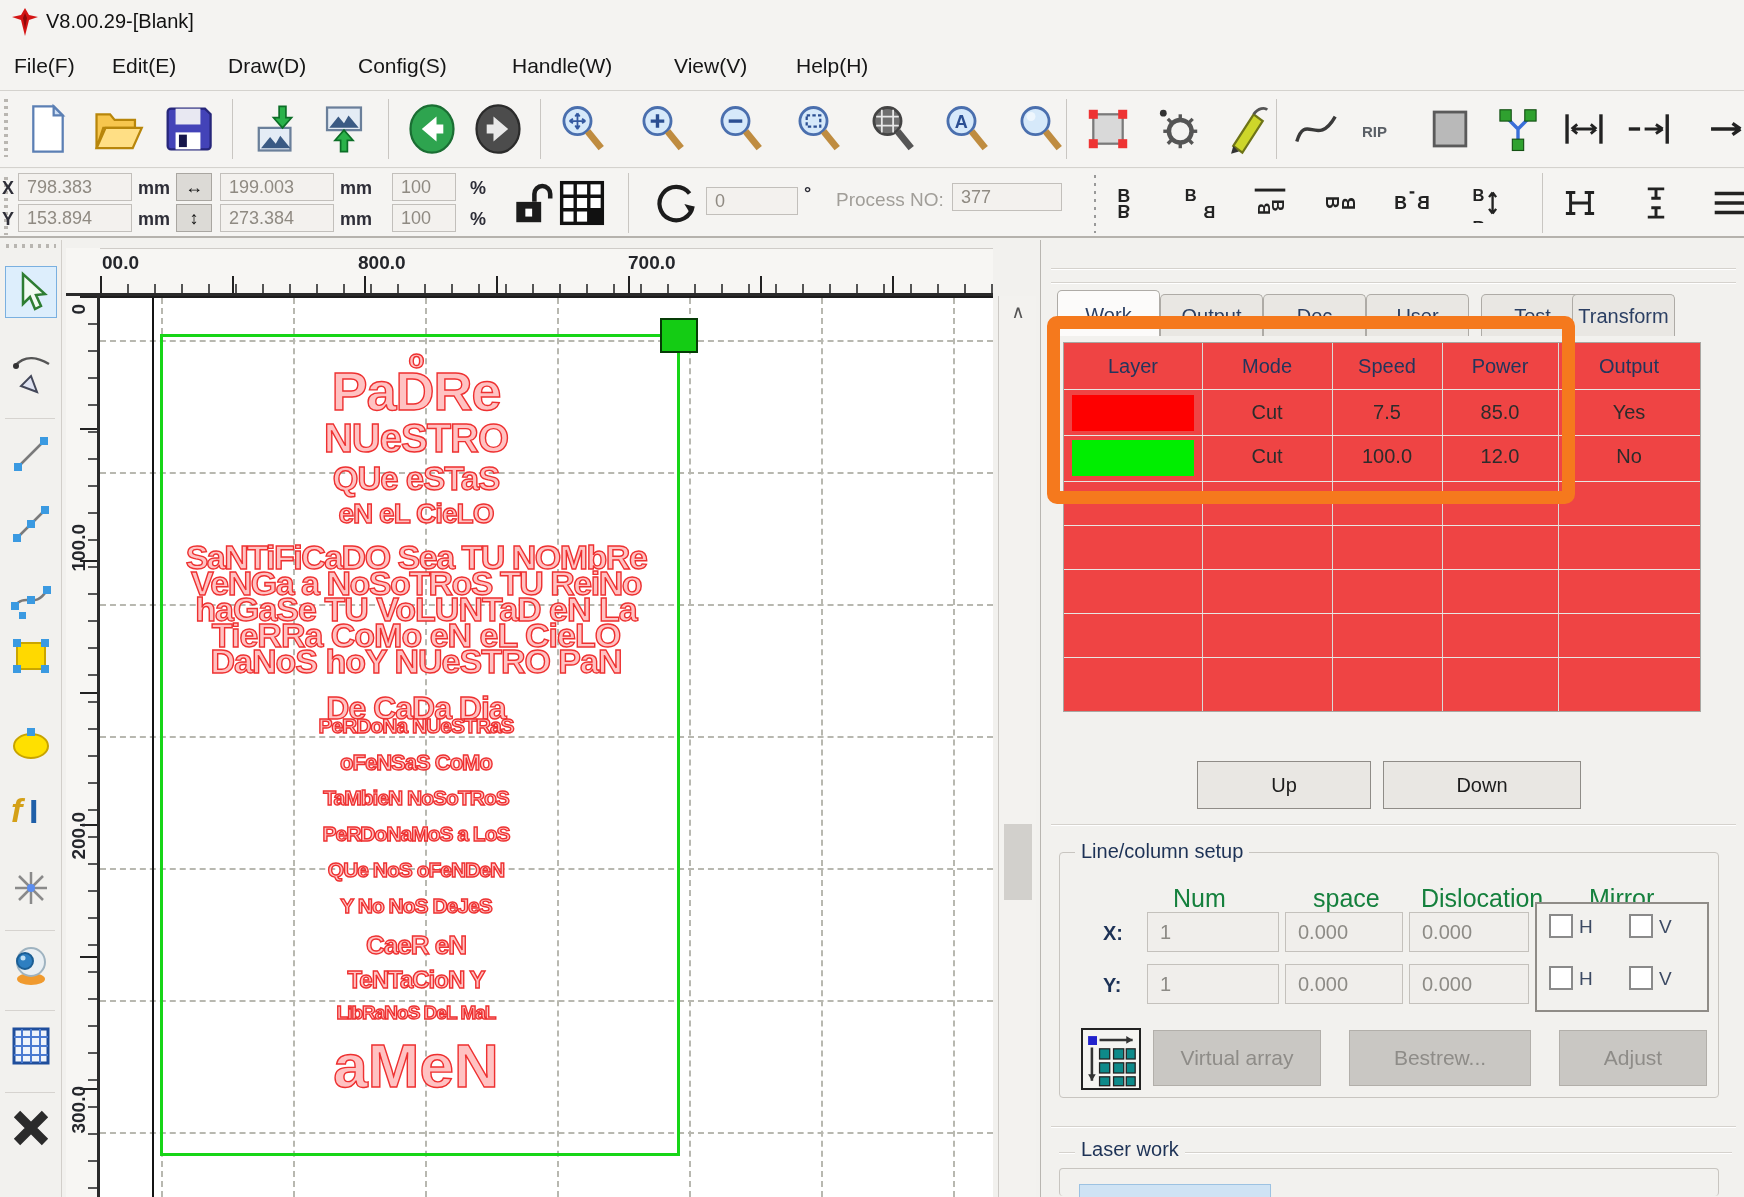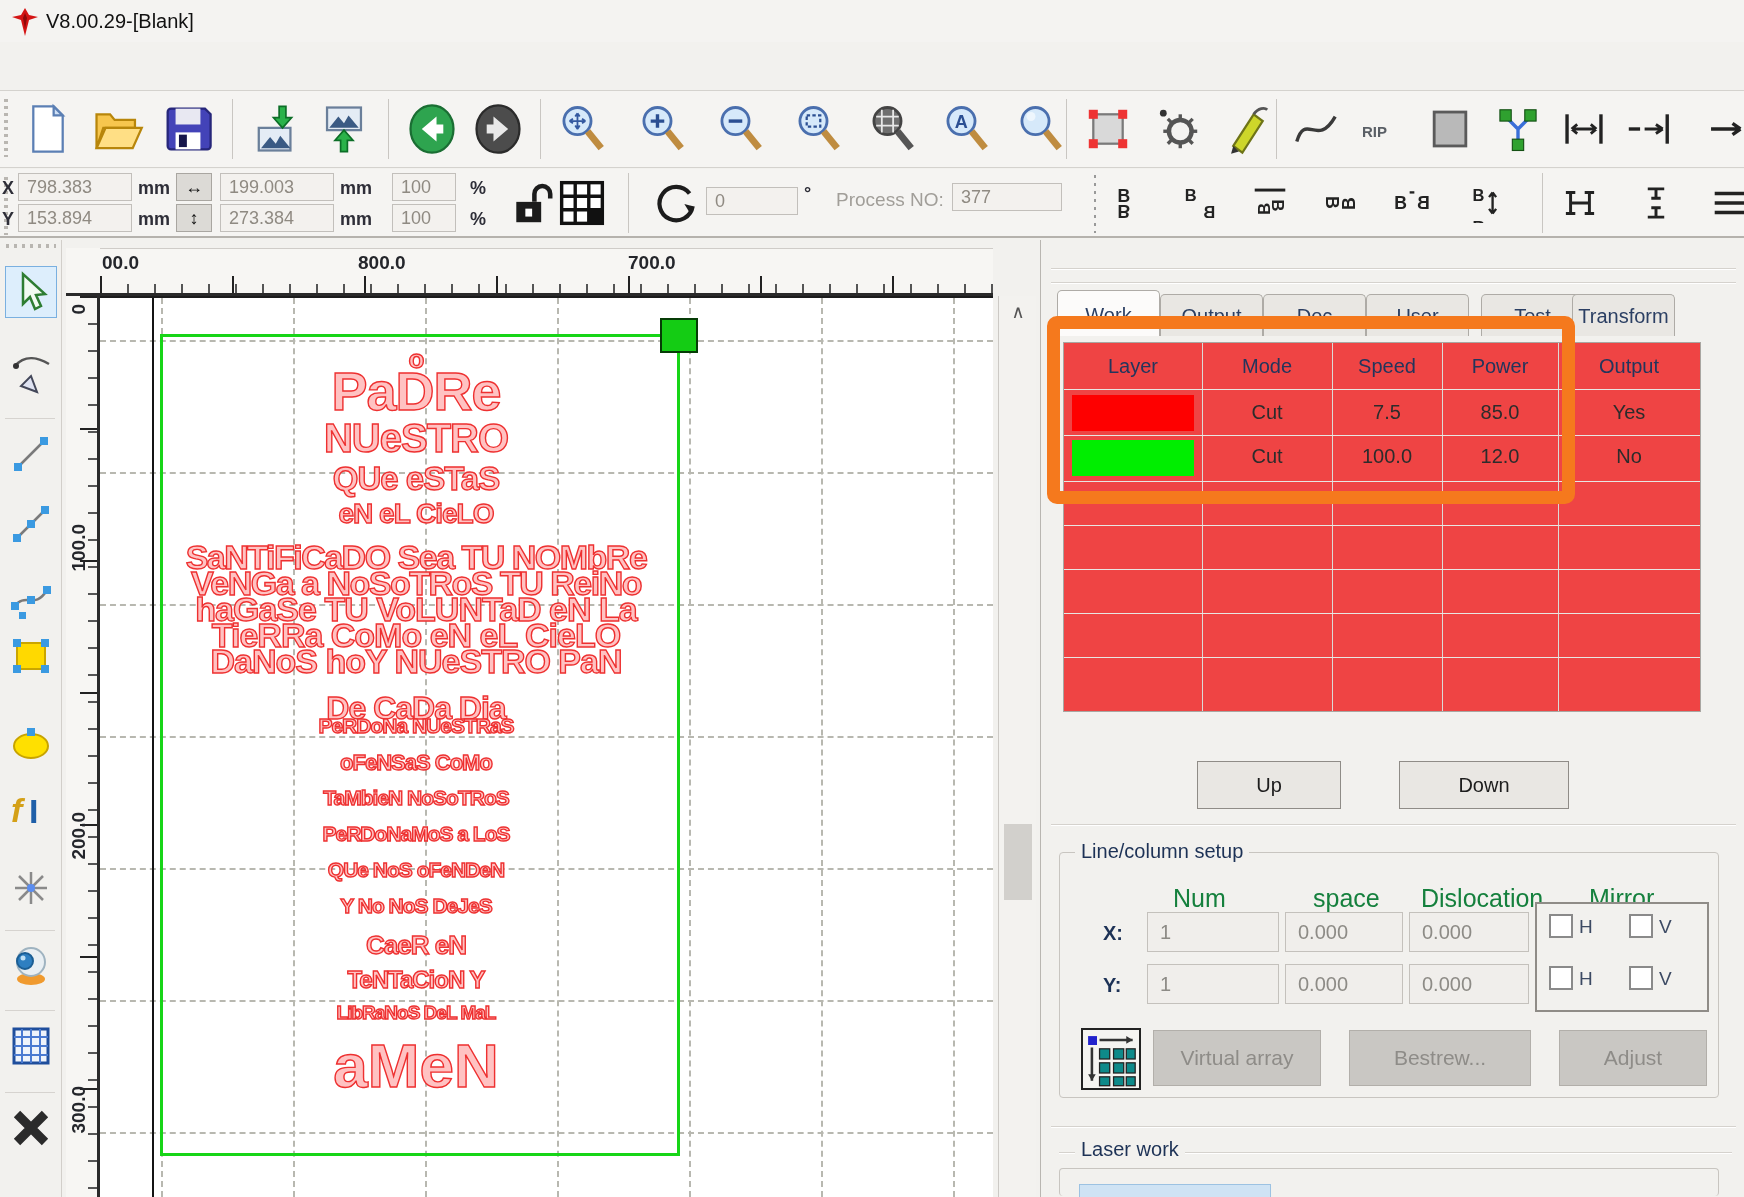--- a/index.html
+++ b/index.html
@@ -97,20 +97,29 @@
   <div id="titlebar">
     <span class="logo">
       <svg width="30" height="30" viewBox="0 0 30 30">
         <path d="M15 1 L19 8 L28 10 L19 13 L15 29 L11 13 L2 10 L11 8 Z" fill="#d41414"></path>
         <path d="M15 6 L17 11 L15 22 L13 11 Z" fill="#8c0a0a"></path>
       </svg>
     </span>
     <span class="title">V8.00.29-[Blank]</span>
   </div>
 
+  <div id="menubar">
+    <span class="menu-item" style="left:14px">File(F)</span>
+    <span class="menu-item" style="left:112px">Edit(E)</span>
+    <span class="menu-item" style="left:228px">Draw(D)</span>
+    <span class="menu-item" style="left:358px">Config(S)</span>
+    <span class="menu-item" style="left:512px">Handle(W)</span>
+    <span class="menu-item" style="left:674px">View(V)</span>
+    <span class="menu-item" style="left:796px">Help(H)</span>
+  </div>
 
   <div id="toolbar1">
     <div class="grip"></div>
     <span class="tbicon" style="left:22px">
       <svg width="52" height="52" viewBox="0 0 46 46">
           <path d="M10 3 h18 l8 8 v32 H10z" fill="#ffffff" stroke="#5b7fb4" stroke-width="2"></path>
           <path d="M28 3 l8 8 h-8z" fill="#cfe0f5" stroke="#5b7fb4" stroke-width="2"></path>
         </svg>
     </span>
     <span class="tbicon" style="left:92px">
@@ -592,22 +601,22 @@
       </div>
       <div class="row-line" style="top:138px"></div>
       <div class="row-line" style="top:182px"></div>
       <div class="row-line" style="top:226px"></div>
       <div class="row-line" style="top:270px"></div>
       <div class="row-line" style="top:314px"></div>
     </div>
 
     <div id="orange-box"></div>
 
-    <div class="pbtn" style="left:156px;top:521px;width:144px;height:48px;line-height:46px">Up</div>
-    <div class="pbtn" style="left:358px;top:521px;width:170px;height:48px;line-height:46px">Down</div>
+    <div class="pbtn" style="left:156px;top:521px;width:174px;height:48px;line-height:46px">Up</div>
+    <div class="pbtn" style="left:342px;top:521px;width:198px;height:48px;line-height:46px">Down</div>
 
     <div class="groove" style="left:10px;right:8px;top:584px"></div>
 
     <div class="gbox" style="left:18px;top:612px;width:660px;height:246px"></div>
     <span class="gtitle" style="left:34px;top:600px">Line/column setup</span>
     <span class="colhdr" style="left:132px;top:644px">Num</span>
     <span class="colhdr" style="left:272px;top:644px">space</span>
     <span class="colhdr" style="left:380px;top:644px">Dislocation</span>
     <span class="colhdr" style="left:548px;top:644px">Mirror</span>
 

